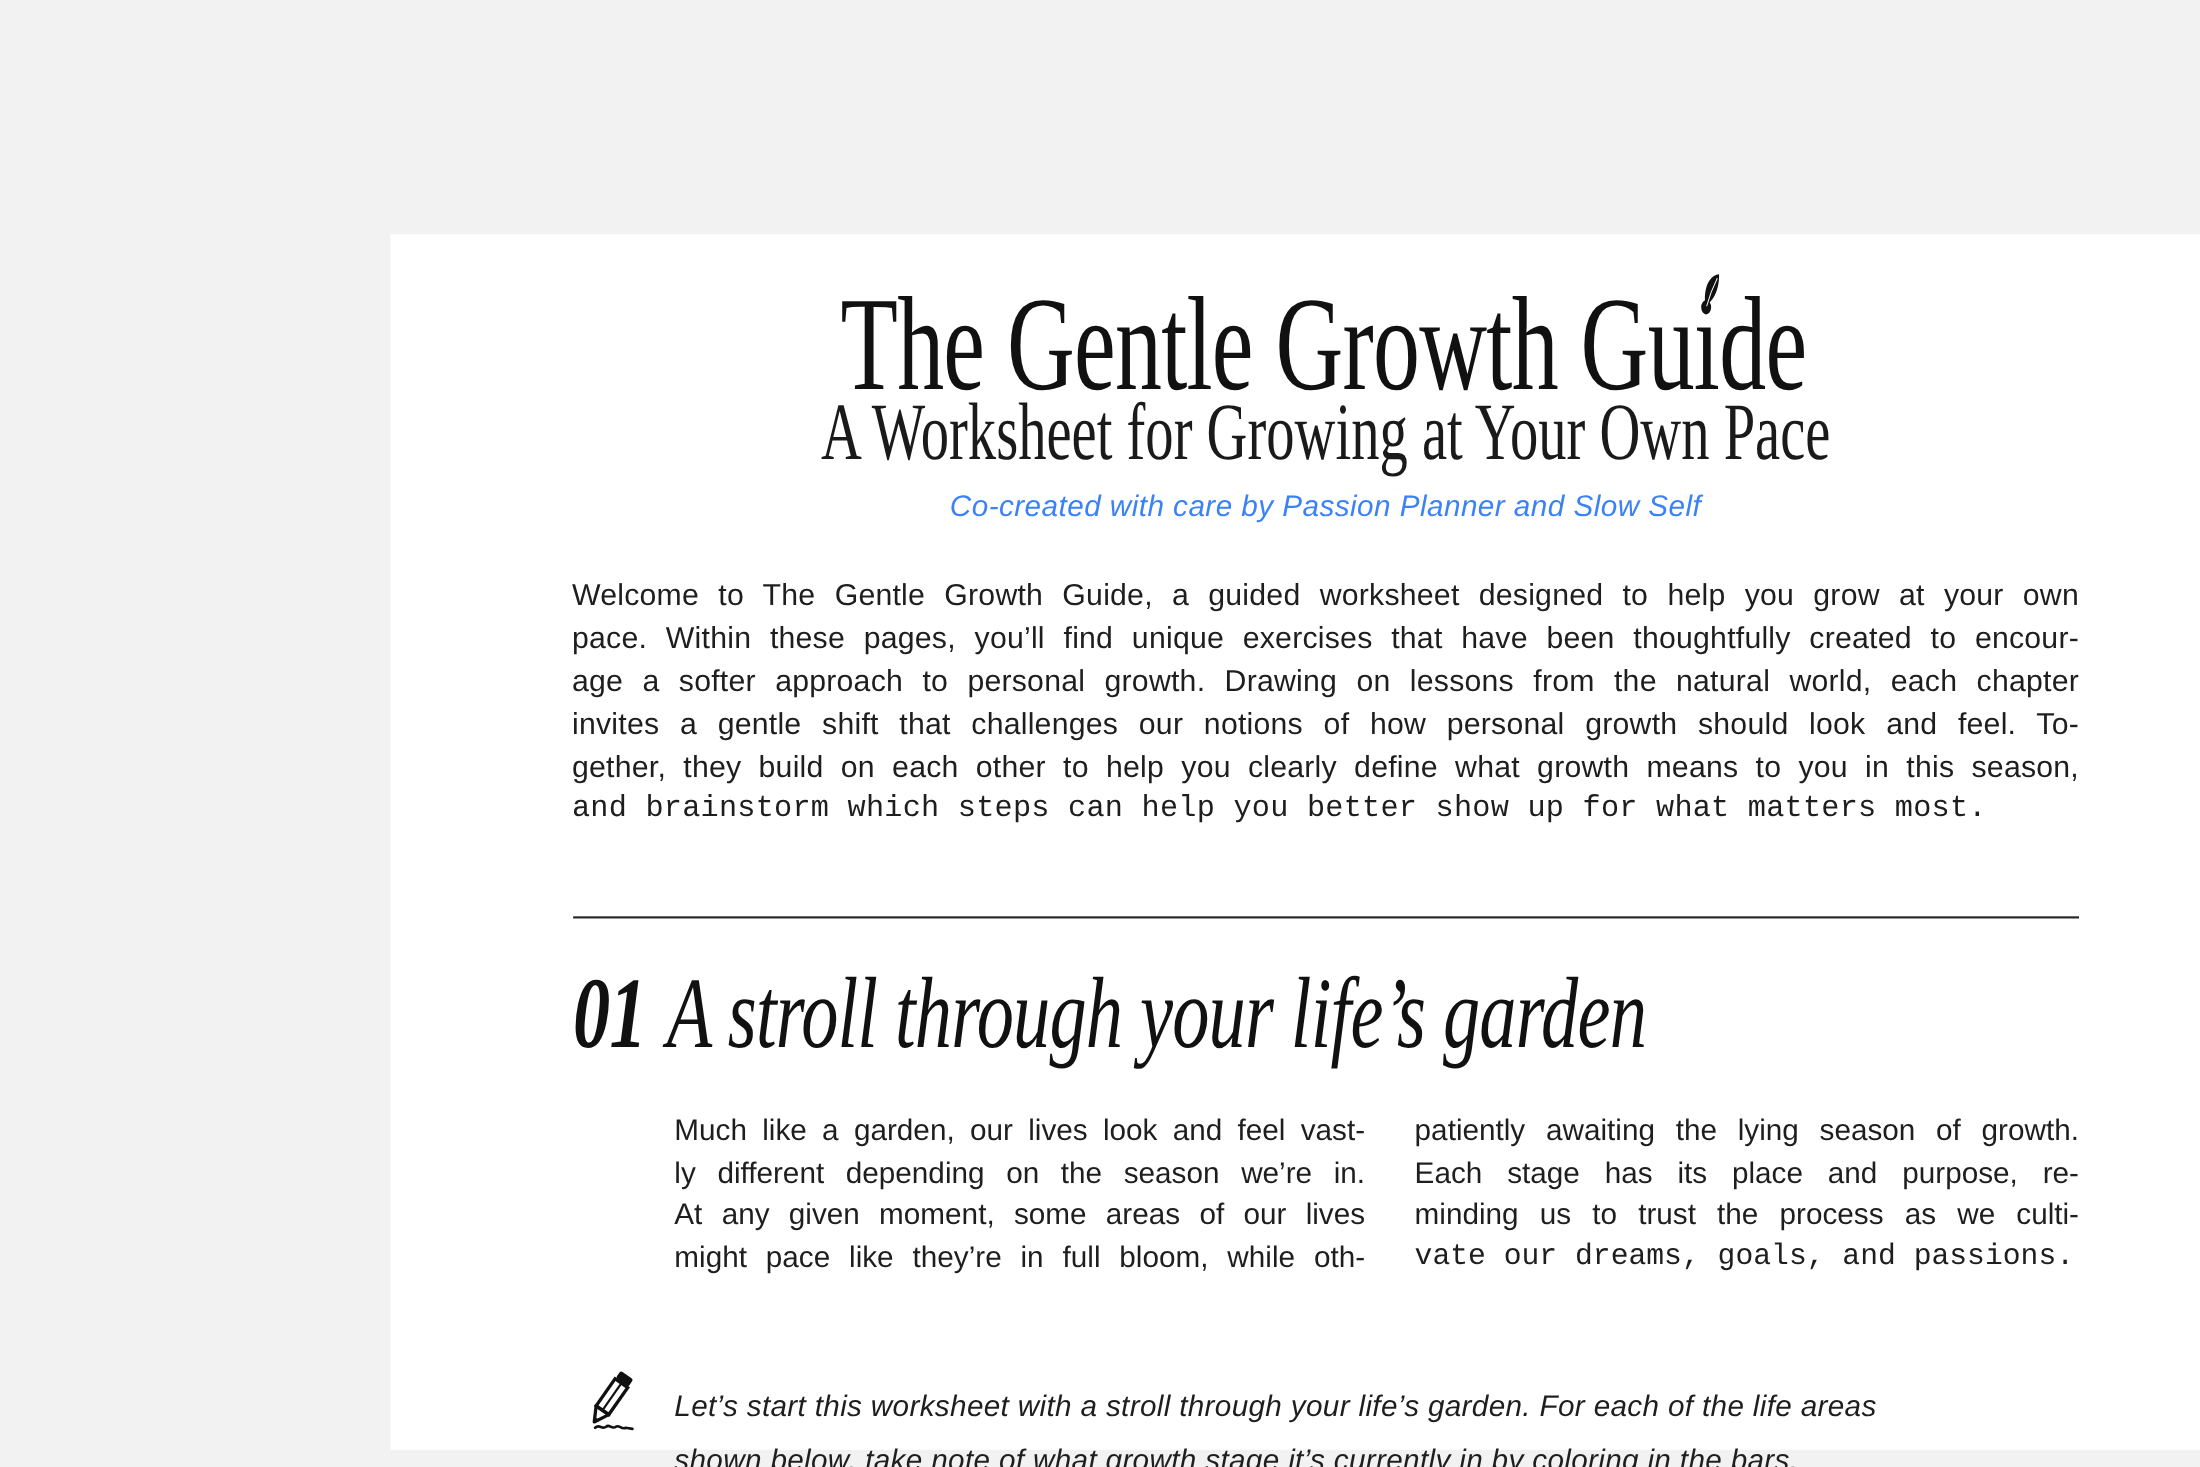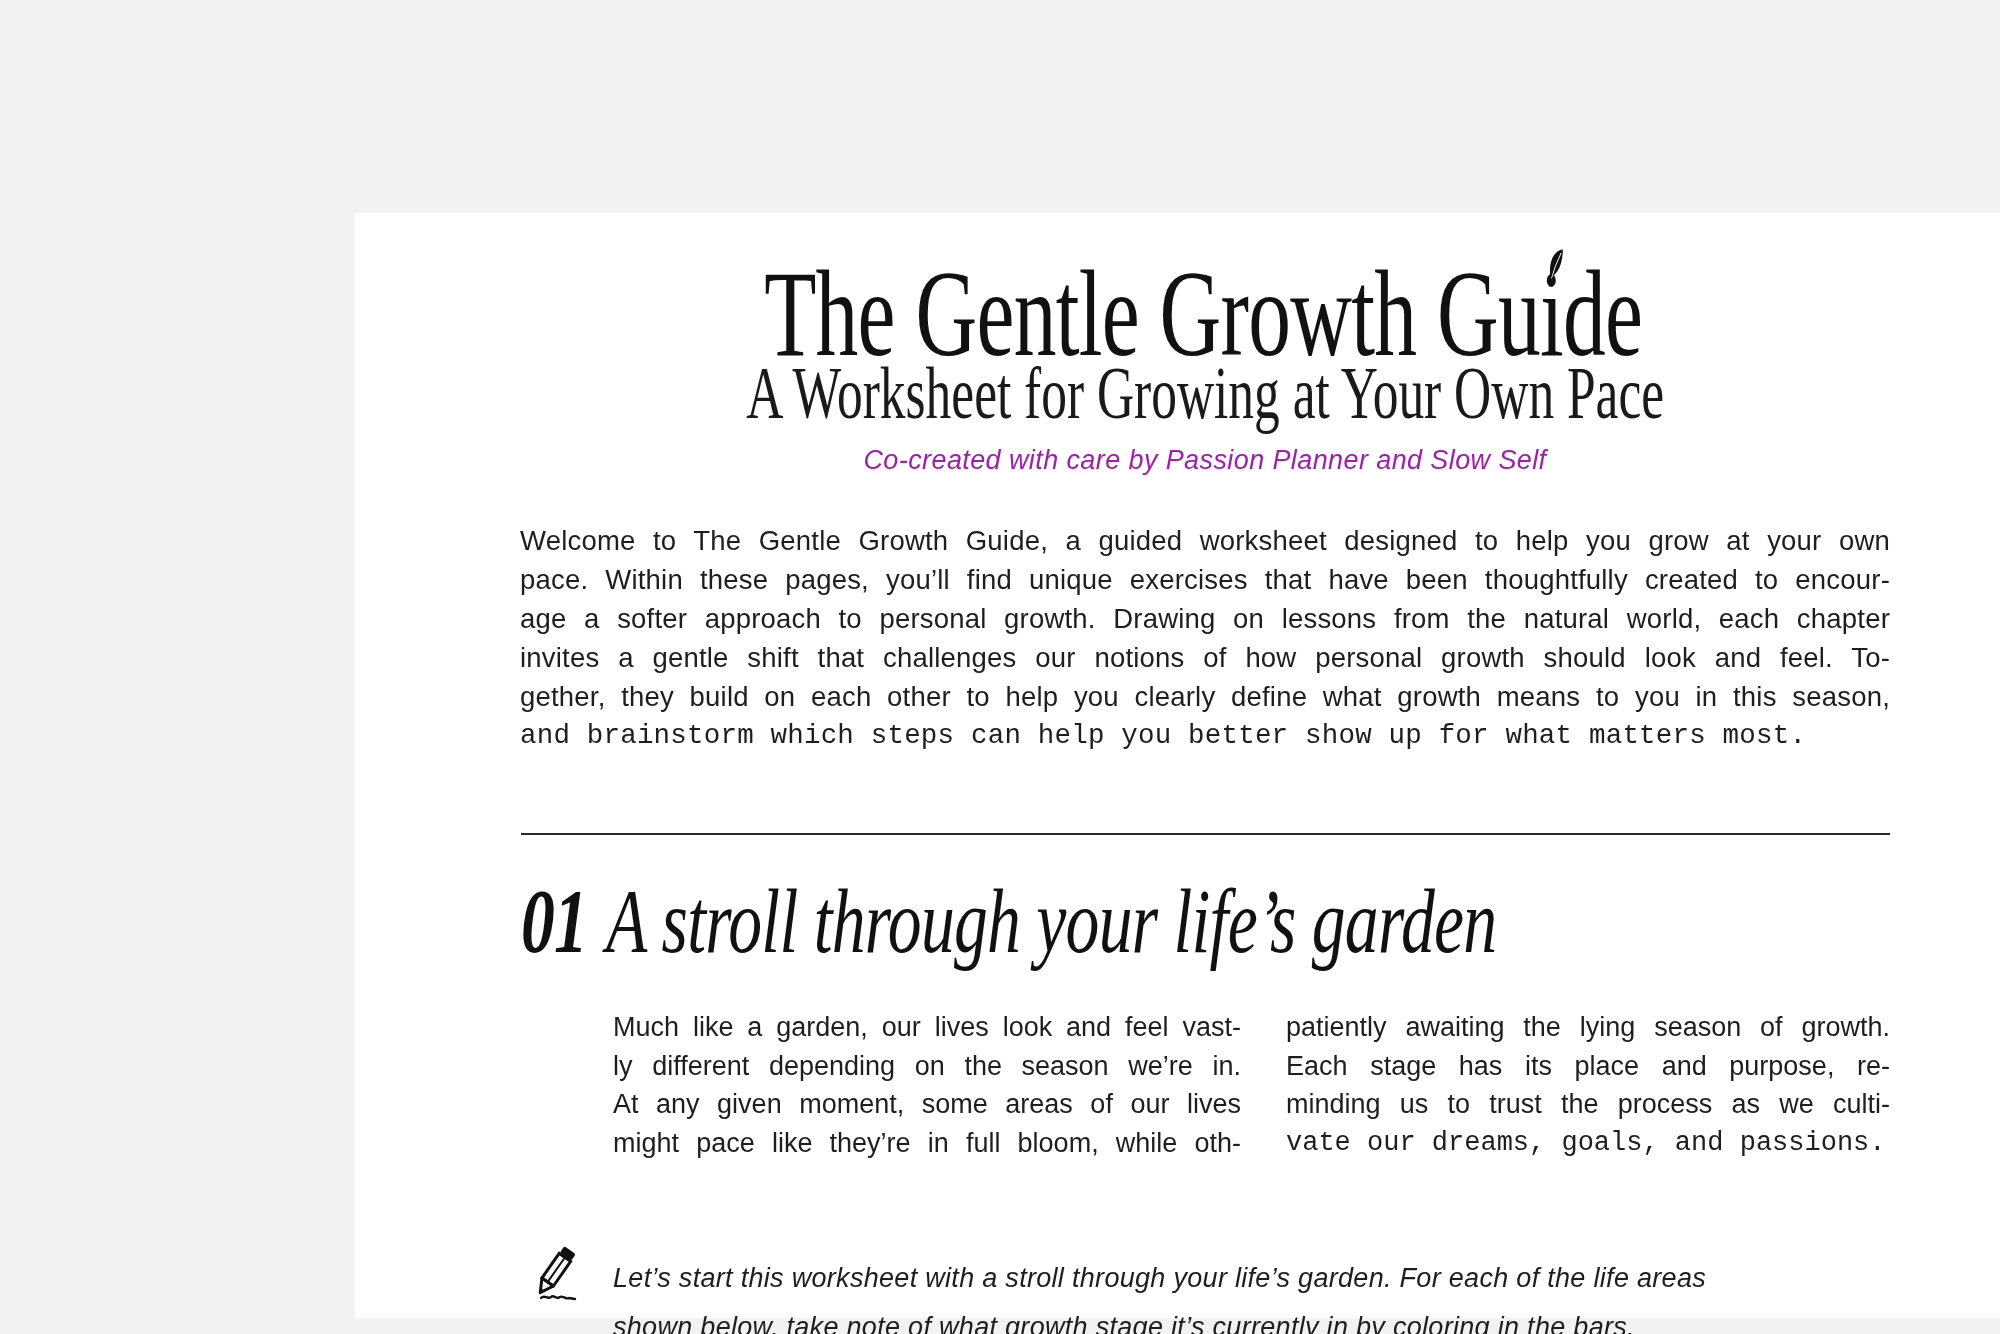--- a/index.html
+++ b/index.html
@@ -24,21 +24,21 @@
   .title .leaf-i { position:relative; display:inline-block; }
   .leaf {
     position:absolute; left:50%; top:-0.04em; width:0.19em; height:0.27em; margin-left:-0.05em;
   }
   .subtitle {
     display:inline-block; font-family:"Liberation Serif", serif; font-size:74px; line-height:1;
     color:#1a1a1a; transform:scaleX(0.695); transform-origin:center top;
   }
   .byline {
     display:inline-block; font-family:"Liberation Sans", sans-serif; font-style:italic;
-    font-size:27px; line-height:1; color:#a21caf; letter-spacing:0.4px;
+    font-size:27px; line-height:1; color:#3b82f6; letter-spacing:0.4px;
   }
   .intro { position:absolute; left:165px; width:1370px; }
   .line {
     display:block; font-size:27.5px; line-height:39px; height:39px; white-space:nowrap;
     text-align:justify; text-align-last:justify; color:#1e1e1e; letter-spacing:0.2px;
   }
   .line.last { text-align-last:left;font-family:Liberation Mono, monospace; }
   .rule {
     position:absolute; left:166px; top:620px; width:1369px; height:2px; background:#2a2a2a;
   }

